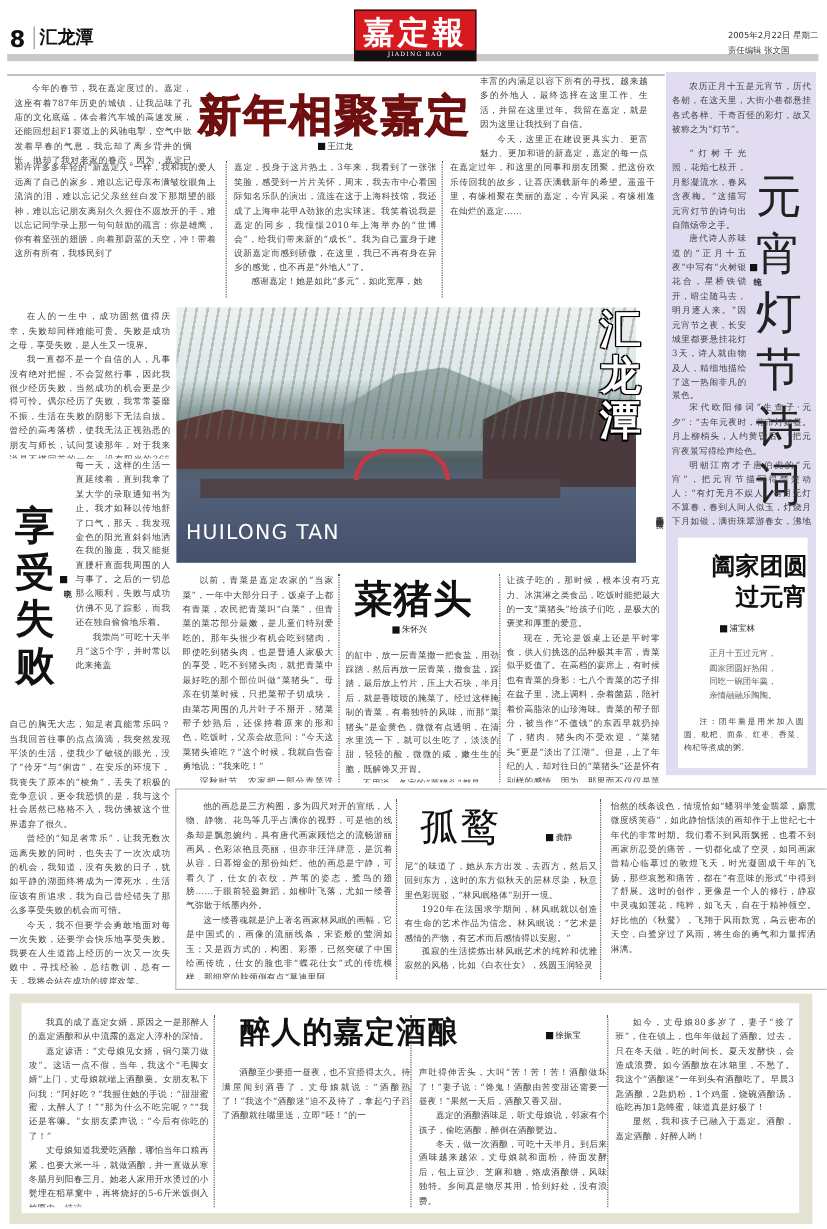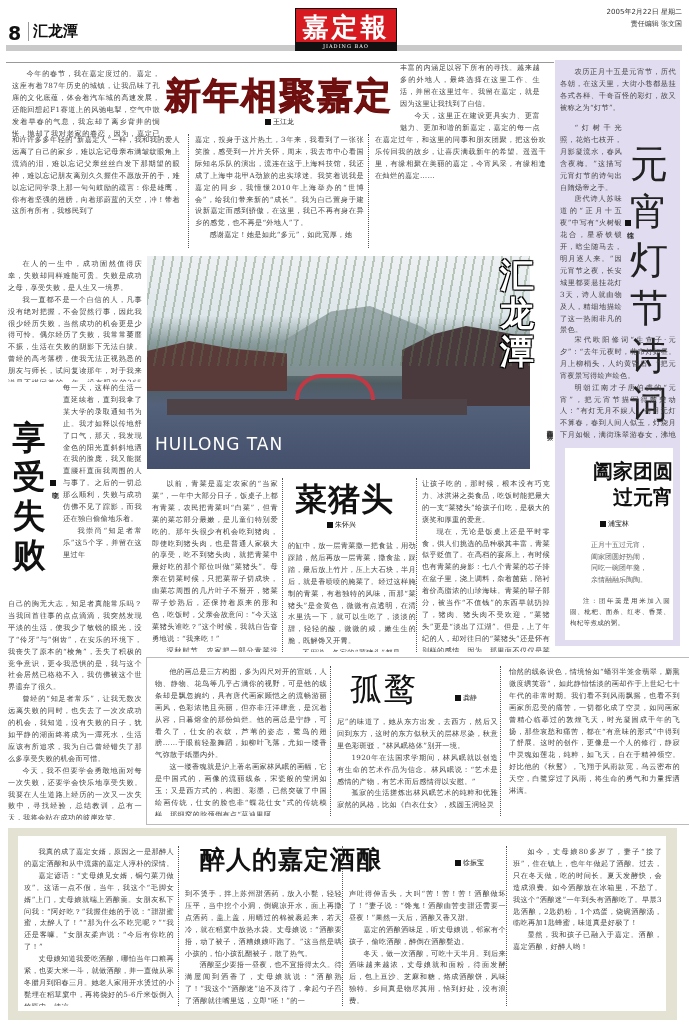--- a/index.html
+++ b/index.html
@@ -13,21 +13,21 @@
 .byline{font-size:7px;color:#222;font-family:Liberation Sans, sans-serif}
 .byline::before{content:"";display:inline-block;width:6px;height:6px;background:#111;margin-right:2px;vertical-align:-1px}
 
 #hdr-pnum{left:8px;top:22px;font:bold 19px "DejaVu Sans",sans-serif;color:#111}
 #hdr-sep{left:28px;top:22px;width:1px;height:19px;background:#999}
 #hdr-sec{left:33px;top:22px;font:bold 15px "DejaVu Sans",sans-serif;color:#111}
 #hdr-bar{left:6px;top:45px;width:676px;height:6px;background:#c9c9c9}
 #logo{left:295px;top:8px;width:102px;height:43px;background:#d71920;border:1px solid #111}
 #logo .cn{position:absolute;left:0;right:0;top:1px;text-align:center;font:bold 26px "DejaVu Serif",serif;color:#fff;letter-spacing:3px}
 #logo .en{position:absolute;left:0;right:0;bottom:0;height:8px;background:#111;color:#fff;text-align:center;font:5px "DejaVu Serif",serif;line-height:8px;letter-spacing:1px}
-#hdr-date{right:7px;top:6px;font:7px "DejaVu Sans",sans-serif;color:#333;text-align:right;line-height:12px}
+#hdr-date{right:7px;top:24px;font:7px "DejaVu Sans",sans-serif;color:#333;line-height:12px}
 
 #top-box{left:6px;top:62px;width:548px;height:190px;border-top:1px solid #999}
 #t1-title{left:165px;top:72px;font:bold 36px "DejaVu Sans",sans-serif;color:#8b1a1a;letter-spacing:2px;-webkit-text-stroke:1px #6d0f0f}
 #t1-by{left:265px;top:117px}
 
 #side{left:555px;top:60px;width:125px;height:586px;background:#e1dcef}
 #side-title{left:630px;top:140px;width:50px;font:38px/48px "DejaVu Sans",sans-serif;color:#222;text-align:left}
 #side-by{left:625px;top:220px;width:10px;font-size:7px;writing-mode:vertical-rl}
 #poem-box{left:565px;top:448px;width:108px;height:192px;background:#fff}
 #poem-title{left:565px;top:458px;width:108px;text-align:right;font:bold 20px/26px "DejaVu Serif",serif;color:#111}
@@ -141,21 +141,21 @@
 </div>
 
 <div class="abs txt" style="left:8px;top:258px;width:134px;height:124px;overflow:hidden">
   <p>在人的一生中，成功固然值得庆幸，失败却同样难能可贵。失败是成功之母，享受失败，是人生又一境界。</p>
   <p>我一直都不是一个自信的人，凡事没有绝对把握，不会贸然行事，因此我很少经历失败，当然成功的机会更是少得可怜。偶尔经历了失败，我常常萎靡不振，生活在失败的阴影下无法自拔。曾经的高考落榜，使我无法正视熟悉的朋友与师长，试问复读那年，对于我来说是不堪回首的一年，没有阳光的365天是漫长而阴暗的。我惶恐不安地过着</p>
 </div>
 <div class="abs" id="l-title">享受失败</div>
 <div class="abs byline" id="l-by">李晓</div>
 <div class="abs txt" style="left:63px;top:382px;width:79px;height:216px;overflow:hidden">
   <p class="noind">每一天，这样的生活一直延续着，直到我拿了某大学的录取通知书为止。我才如释以传地舒了口气，那天，我发现金色的阳光直斜斜地洒在我的脸庞，我又能挺直腰杆直面我周围的人与事了。之后的一切总那么顺利，失败与成功仿佛不见了踪影，而我还在独自偷偷地乐着。</p>
-  <p>我崇尚“知足者常乐”这5个字，并留在这里过年</p>
+  <p>我崇尚“可吃十天半月”这5个字，并时常以此来掩盖</p>
 </div>
 <div class="abs txt" style="left:8px;top:598px;width:134px;height:222px;overflow:hidden">
   <p class="noind">自己的胸无大志，知足者真能常乐吗？当我回首往事的点点滴滴，我突然发现平淡的生活，使我少了敏锐的眼光，没了“伶牙”与“俐齿”，在安乐的环境下，我丧失了原本的“棱角”，丢失了积极的竞争意识，更令我恐惧的是，我与这个社会居然已格格不入，我仿佛被这个世界遗弃了很久。</p>
   <p>曾经的“知足者常乐”，让我无数次远离失败的同时，也失去了一次次成功的机会，我知道，没有失败的日子，犹如平静的湖面终将成为一潭死水，生活应该有所追求，我为自己曾经错失了那么多享受失败的机会而可惜。</p>
   <p>今天，我不但要学会勇敢地面对每一次失败，还要学会快乐地享受失败。我要在人生道路上经历的一次又一次失败中，寻找经验，总结教训，总有一天，我将会站在成功的彼岸欢笑。</p>
 </div>
 
 <div class="abs txt" style="left:152px;top:478px;width:126px;height:174px;overflow:hidden">
   <p>以前，青菜是嘉定农家的“当家菜”，一年中大部分日子，饭桌子上都有青菜，农民把青菜叫“白菜”，但青菜的菜芯部分最嫩，是儿童们特别爱吃的。那年头很少有机会吃到猪肉，即使吃到猪头肉，也是普通人家极大的享受，吃不到猪头肉，就把青菜中最好吃的那个部位叫做“菜猪头”。母亲在切菜时候，只把菜帮子切成块，由菜芯周围的几片叶子不掰开，猪菜帮子炒熟后，还保持着原来的形和色，吃饭时，父亲会故意问：“今天这菜猪头谁吃？”这个时候，我就自告奋勇地说：“我来吃！”</p>
   <p>深秋时节，农家把一部分青菜洗净晾干制作“腌菜”：在一个很大</p>
@@ -190,21 +190,20 @@
 <div class="abs" id="b-outer"></div>
 <div class="abs" id="b-inner"></div>
 <div class="abs txt" style="left:24px;top:846px;width:150px;height:160px;overflow:hidden">
   <p>我真的成了嘉定女婿，原因之一是那醉人的嘉定酒酿和从中流露的嘉定人淳朴的深情。</p>
   <p>嘉定谚语：“丈母娘见女婿，铜勺菜刀做攻”。这话一点不假，当年，我这个“毛脚女婿”上门，丈母娘就端上酒酿羹。女朋友私下问我：“阿好吃？”我握住她的手说：“甜甜蜜蜜，太醉人了！”“那为什么不吃完呢？”“我还是客嘛。”女朋友柔声说：“今后有你吃的了！”</p>
   <p>丈母娘知道我爱吃酒酿，哪怕当年口粮再紧，也要大米一斗，就做酒酿，并一直做从寒冬腊月到阳春三月。她老人家用开水烫过的小甏埋在稻草窠中，再将烧好的5-6斤米饭倒入竹匾中，待凉</p>
 </div>
 <div class="abs" id="b-title">醉人的嘉定酒酿</div>
 <div class="abs byline" id="b-by">徐振宝</div>
 <div class="abs txt dotv" style="left:178px;top:846px;width:164px;height:160px;padding:42px 0 0 6px;overflow:hidden">
-  <p class="noind">到不烫手，拌上苏州甜酒药，放入小甏，轻轻压平，当中挖个小洞，倒碗凉开水，面上再撒点酒药，盖上盖，用晒过的棉被裹起来，若天冷，就在稻窠中放热水袋。丈母娘说：“酒酿要捂，动了被子，酒糟娘娘吓跑了。”这当然是哄小孩的，怕小孩乱翻被子，散了热气。</p>
   <p>酒酿至少要捂一昼夜，也不宜捂得太久。待满屋闻到酒香了，丈母娘就说：“酒酿熟了！”我这个“酒酿迷”迫不及待了，拿起勺子舀了酒酿就往嘴里送，立即“呸！”的一</p>
 </div>
 <div class="abs txt dotv" style="left:342px;top:846px;width:164px;height:160px;padding:42px 0 0 6px;overflow:hidden">
   <p class="noind">声吐得伸舌头，大叫“苦！苦！苦！酒酿做坏了！”妻子说：“馋鬼！酒酿由苦变甜还需要一昼夜！”果然一天后，酒酿又香又甜。</p>
   <p>嘉定的酒酿酒味足，听丈母娘说，邻家有个孩子，偷吃酒酿，醉倒在酒酿甏边。</p>
   <p>冬天，做一次酒酿，可吃十天半月。到后来酒味越来越浓，丈母娘就和面粉，待面发酵后，包上豆沙、芝麻和糖，烙成酒酿饼，风味独特。乡间真是物尽其用，恰到好处，没有浪费。</p>
 </div>
 <div class="abs txt dotv" style="left:506px;top:846px;width:156px;height:160px;padding-left:6px;overflow:hidden">
   <p>如今，丈母娘80多岁了，妻子“接了班”，住在镇上，也年年做起了酒酿。过去，只在冬天做，吃的时间长。夏天发酵快，会造成浪费。如今酒酿放在冰箱里，不愁了。我这个“酒酿迷”一年到头有酒酿吃了。早晨3匙酒酿，2匙奶粉，1个鸡蛋，烧碗酒酿汤，临吃再加1匙蜂蜜，味道真是好极了！</p>
   <p>显然，我和孩子已融入于嘉定。酒酿，嘉定酒酿，好醉人哟！</p>

